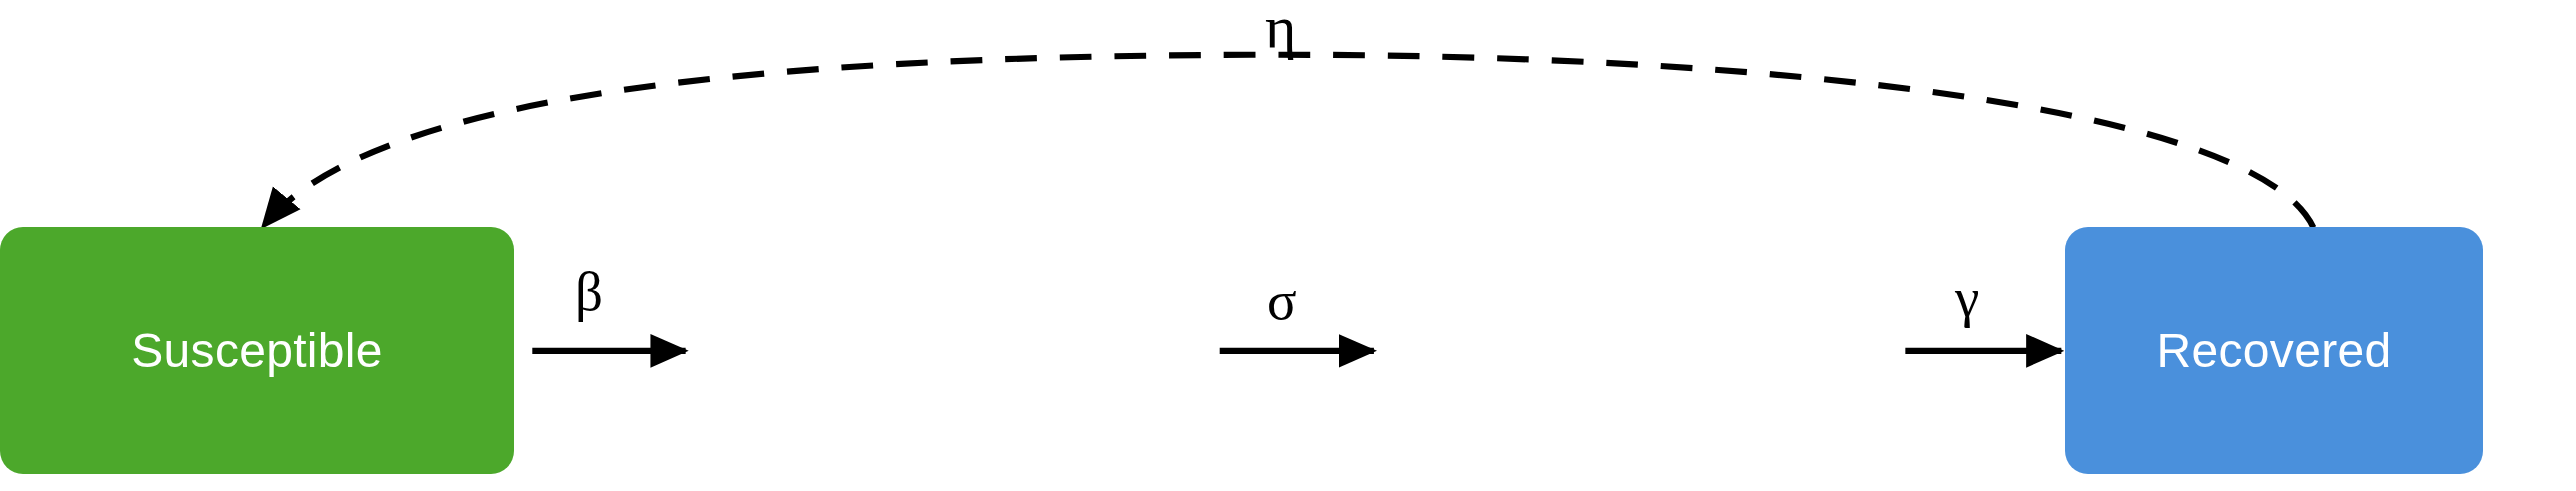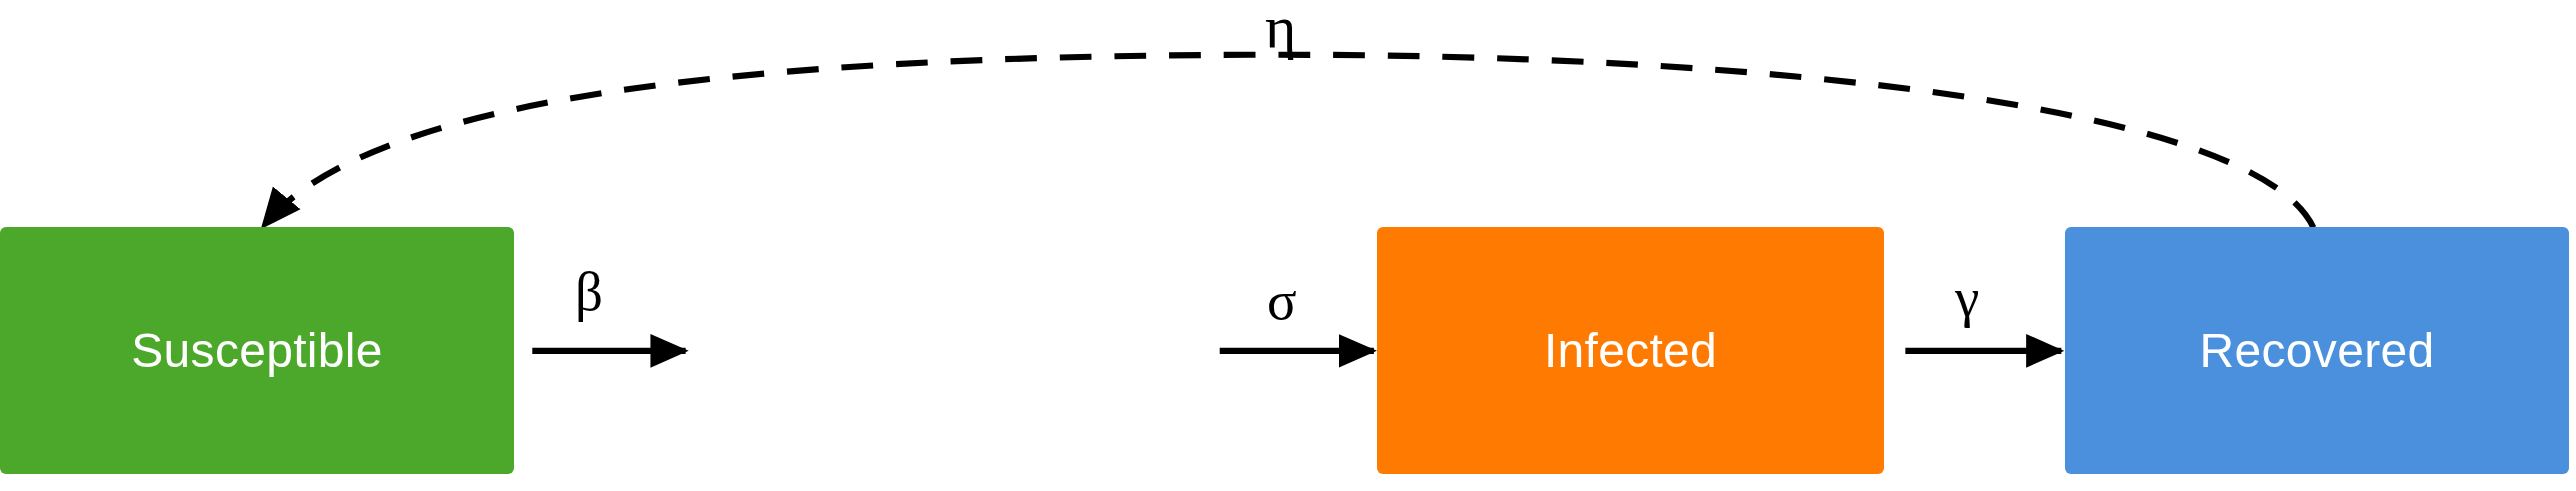--- a/index.html
+++ b/index.html
@@ -12,39 +12,39 @@
     width: 2576px;
     height: 492px;
     background: #ffffff;
     overflow: hidden;
     font-family: "Liberation Sans", sans-serif;
   }
   .compartment {
     position: absolute;
     top: 227px;
     height: 247px;
-    border-radius: 6px;
+    border-radius: 23px;
     display: flex;
     align-items: center;
     justify-content: center;
     box-sizing: border-box;
   }
   .compartment-label {
     color: #ffffff;
     font-size: 48px;
     font-weight: 400;
     letter-spacing: 0.3px;
     line-height: 1;
     white-space: nowrap;
     font-family: "Liberation Sans", sans-serif;
   }
   #box-susceptible { left: 0px;    width: 514px; }
   #box-exposed     { left: 689px;  width: 511px; }
   #box-infected    { left: 1377px; width: 507px; }
-  #box-recovered   { left: 2065px; width: 504px; }
+  #box-recovered   { left: 2065px; width: 418px; }
 
   .rate-label {
     position: absolute;
     color: #000000;
     font-size: 55px;
     line-height: 1;
     font-family: "Liberation Serif", serif;
     white-space: nowrap;
   }
   #rate-beta  { left: 575px;  top: 264px; }
@@ -83,23 +83,20 @@
     <line x1="2162" y1="398" x2="2339" y2="398" stroke="#000000" stroke-width="7" marker-end="url(#arrowhead)"></line>
 
     <path d="M 2625 258 C 2560 120 2000 60 1420 62 C 840 64 420 110 300 255" fill="none" stroke="#000000" stroke-width="7" stroke-dasharray="36 26" stroke-linecap="butt" marker-end="url(#arrowhead-dashed)"></path>
   </svg>
 
   <div class="compartment" id="box-susceptible" style="background:#4CA82B;">
     <span class="compartment-label">Susceptible</span>
   </div>
 
 
-  <div class="compartment" id="box-infected" style="background:#FF7A00;">
-    <span class="compartment-label">Infected</span>
-  </div>
 
   <div class="compartment" id="box-recovered" style="background:#4A90DC;">
     <span class="compartment-label">Recovered</span>
   </div>
 
   <span class="rate-label" id="rate-beta">β</span>
 
   <span class="rate-label" id="rate-sigma">σ</span>
 
   <span class="rate-label" id="rate-gamma">γ</span>

